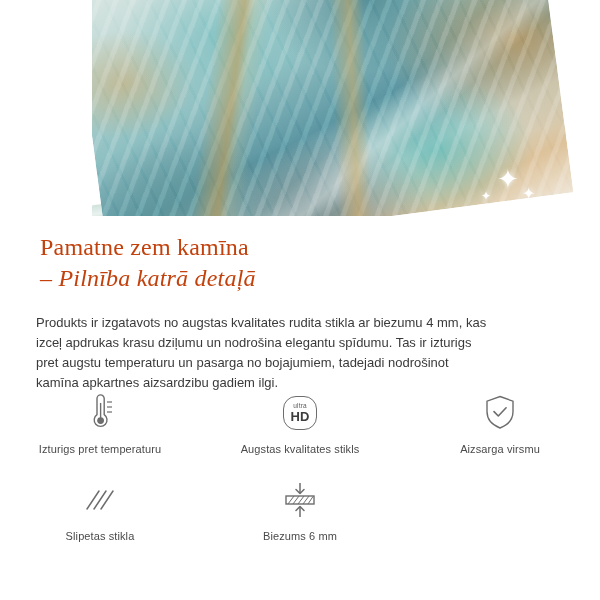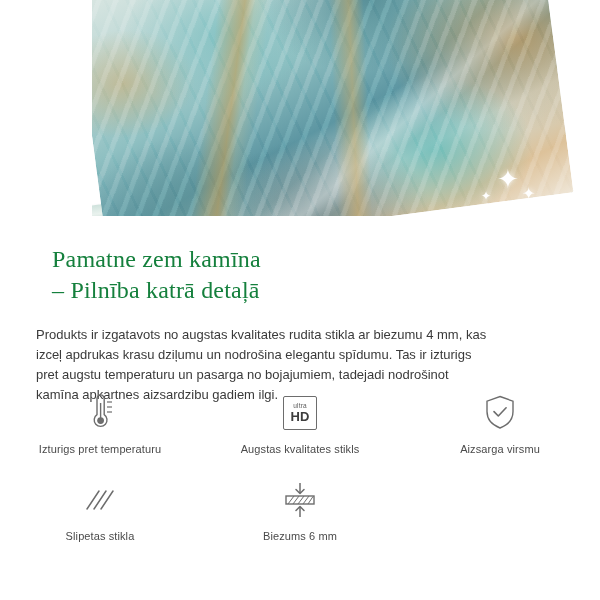--- a/index.html
+++ b/index.html
@@ -107,30 +107,30 @@
   .sparkle.s3 { left: 481px; top: 190px; font-size: 12px; }
 
   
   .content {
     position: absolute;
     left: 0;
     top: 228px;
     width: 600px;
   }
   .headline {
-    margin: 16px;
+    margin: 4px;
     padding: 0 36px;
     font-family: "Liberation Serif", serif;
     font-weight: 400;
     font-size: 24px;
     line-height: 31px;
-    color: #15803d;
+    color: #c2410c;
     letter-spacing: 0.2px;
   }
-  .headline .line2 { display: block; }
+  .headline .line2 { display: block; font-style: italic; }
   .paragraph {
     margin: 19px 0 0 0;
     padding: 0 36px 0 36px;
     width: 528px;
     box-sizing: border-box;
     font-size: 13px;
     line-height: 20px;
     color: #3a3a3a;
   }
 
@@ -161,21 +161,21 @@
     margin-top: 9px;
     font-size: 11px;
     color: #4a4a4a;
     text-align: center;
     letter-spacing: 0.1px;
   }
   .ultra-hd {
     width: 32px;
     height: 32px;
     border: 1.4px solid #6d6d6d;
-    border-radius: 2px;
+    border-radius: 13px;
     display: flex;
     flex-direction: column;
     align-items: center;
     justify-content: center;
     line-height: 1;
   }
   .ultra-hd .u {
     font-size: 6.5px;
     color: #5a5a5a;
     letter-spacing: 0.2px;

